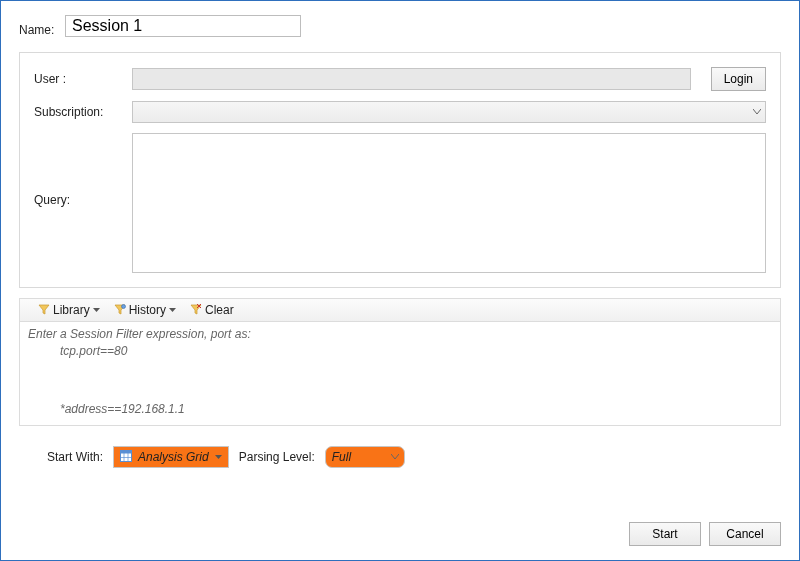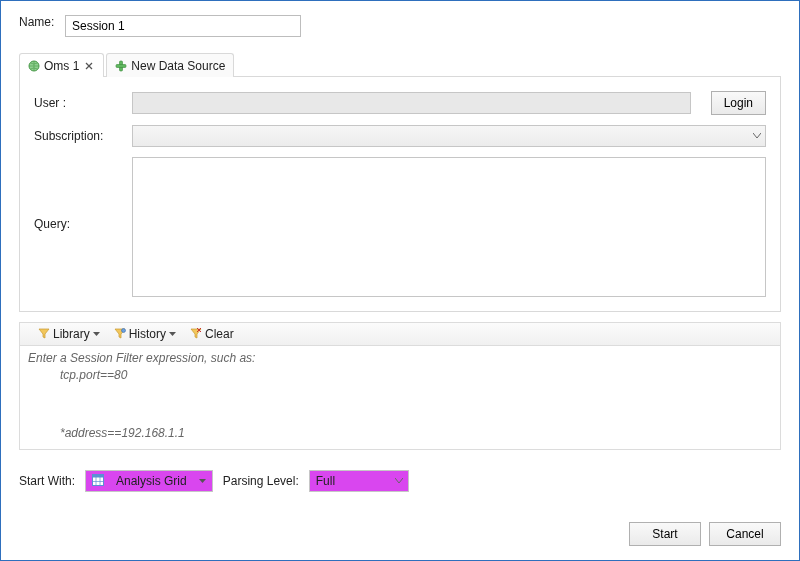--- a/index.html
+++ b/index.html
@@ -50,31 +50,31 @@
     flex: 1;
     padding: 14px 18px 10px 18px;
     display: flex;
     flex-direction: column;
     gap: 10px;
     overflow: hidden;
   }
 
   .name-row {
     display: flex;
-    align-items: flex-start;
+    align-items: flex-end;
     gap: 6px;
   }
   .name-row label { width: 40px; }
   .name-input {
     width: 236px;
     height: 22px;
     border: 1px solid #bdbdbd;
     padding: 0 6px;
     font-family: inherit;
-    font-size: 12px;
+    font-size: 16px;
   }
 
   
   .tabs-area { margin-top: 6px; }
   .tab-row {
     display: flex;
     align-items: flex-end;
     gap: 2px;
   }
   .tab {
@@ -197,33 +197,35 @@
   }
   .filter-box .indent1 { padding-left: 32px; }
   .filter-box .indent2 { padding-left: 32px; margin-top: 41px; }
 
   
   .bottom-row {
     display:flex;
     align-items:center;
     gap:10px;
     margin-top:10px;
+    margin-left:28px;
   }
   .startwith-select, .parsing-select {
     height:22px;
     border:1px solid #c6c6c6;
-    background:#d946ef;
+    background:#f97316;
     display:flex;
     align-items:center;
-    gap:12px;
+    gap:6px;
     padding:0 6px;
     cursor:pointer;
+    font-style:italic;
   }
   .startwith-select { }
-  .parsing-select { width:100px; position:relative; padding-right:12px;}
+  .parsing-select { width:80px; position:relative; padding-right:12px;border-radius:7px;}
   .parsing-select .caret{position:absolute;right:5px;top:50%;transform:translateY(-50%);}
 
   
   .footer {
     display:flex;
     justify-content:flex-end;
     gap:8px;
     padding: 10px 18px 14px 18px;
   }
   .dlg-btn {
@@ -243,46 +245,20 @@
 
 
   <div class="content">
 
     <div class="name-row">
       <label>Name:</label>
       <input class="name-input" type="text" value="Session 1" style="">
     </div>
 
     <div class="tabs-area">
-      <div class="tab-row">
-        <div class="tab">
-          <span class="tab-icon">
-            <svg width="12" height="12" viewBox="0 0 12 12">
-              <circle cx="6" cy="6" r="5" fill="#8fd08f" stroke="#4a9a4a"></circle>
-              <path d="M1 6 h10 M6 1 v10 M2.5 3 q3 2 7 0 M2.5 9 q3 -2 7 0" stroke="#4a9a4a" stroke-width="0.6" fill="none"></path>
-            </svg>
-          </span>
-          <span class="tab-label">Oms 1</span>
-          <span class="tab-close">
-            <svg width="8" height="8" viewBox="0 0 8 8">
-              <line x1="1" y1="1" x2="7" y2="7" stroke="#555" stroke-width="1.2"></line>
-              <line x1="7" y1="1" x2="1" y2="7" stroke="#555" stroke-width="1.2"></line>
-            </svg>
-          </span>
-        </div>
-        <div class="tab inactive">
-          <span class="tab-icon">
-            <svg width="12" height="12" viewBox="0 0 12 12">
-              <rect x="4.5" y="1" width="3" height="10" rx="1" fill="#5fb75f" stroke="#3a8a3a" stroke-width="0.6"></rect>
-              <rect x="1" y="4.5" width="10" height="3" rx="1" fill="#5fb75f" stroke="#3a8a3a" stroke-width="0.6"></rect>
-            </svg>
-          </span>
-          <span class="tab-label">New Data Source</span>
-        </div>
-      </div>
 
       <div class="tab-panel">
 
         <div class="form-row">
           <label>User :</label>
           <input type="text" class="txt flat user-input" value="" style="">
           <button class="login-btn">Login</button>
         </div>
 
         <div class="form-row">
@@ -339,21 +315,21 @@
             <svg width="12" height="12" viewBox="0 0 12 12">
               <path d="M1 2 h10 L7 7 v4 l-2 -1 v-3 z" fill="#f2c75c" stroke="#c99a2e" stroke-width="0.7"></path>
               <line x1="7" y1="1" x2="11" y2="5" stroke="#c33" stroke-width="1"></line>
               <line x1="11" y1="1" x2="7" y2="5" stroke="#c33" stroke-width="1"></line>
             </svg>
           </span>
           <span>Clear</span>
         </div>
       </div>
       <div class="filter-box">
-        <div>Enter a Session Filter expression, such as:</div>
+        <div>Enter a Session Filter expression, port as:</div>
         <div class="indent1">tcp.port==80</div>
         <div class="indent2">*address==192.168.1.1</div>
       </div>
     </div>
 
     <div class="bottom-row">
       <span>Start With:</span>
       <div class="startwith-select">
         <span>
           <svg width="12" height="12" viewBox="0 0 12 12">

